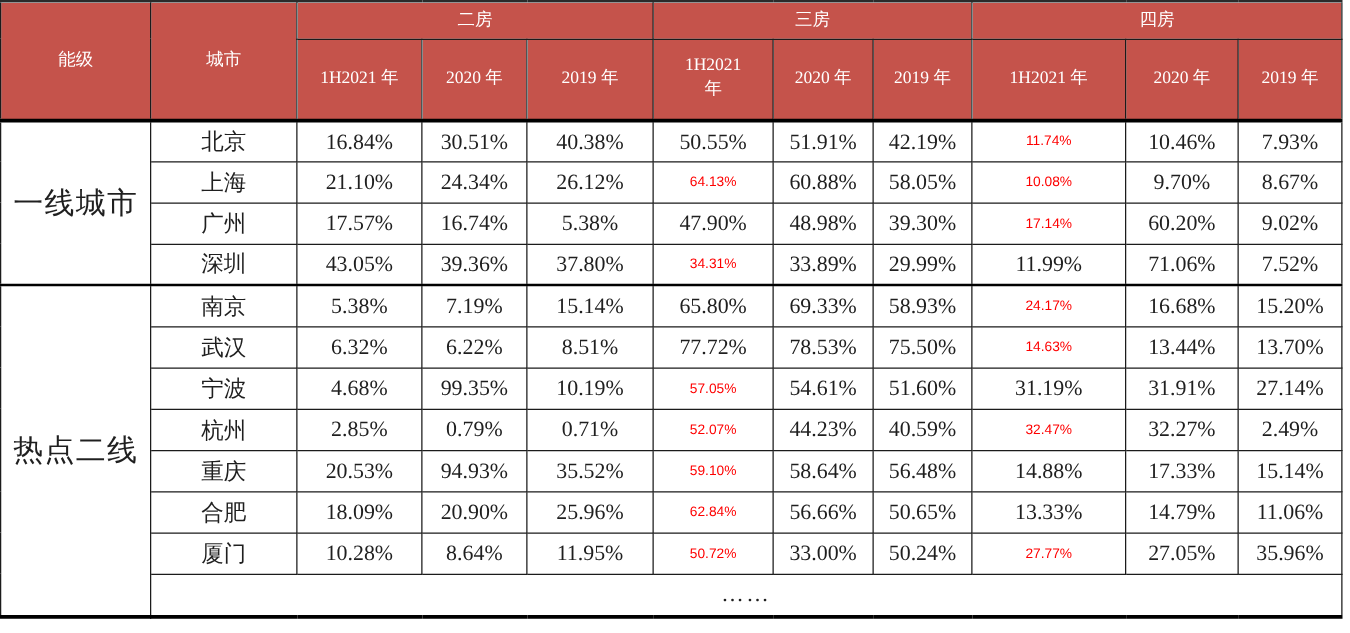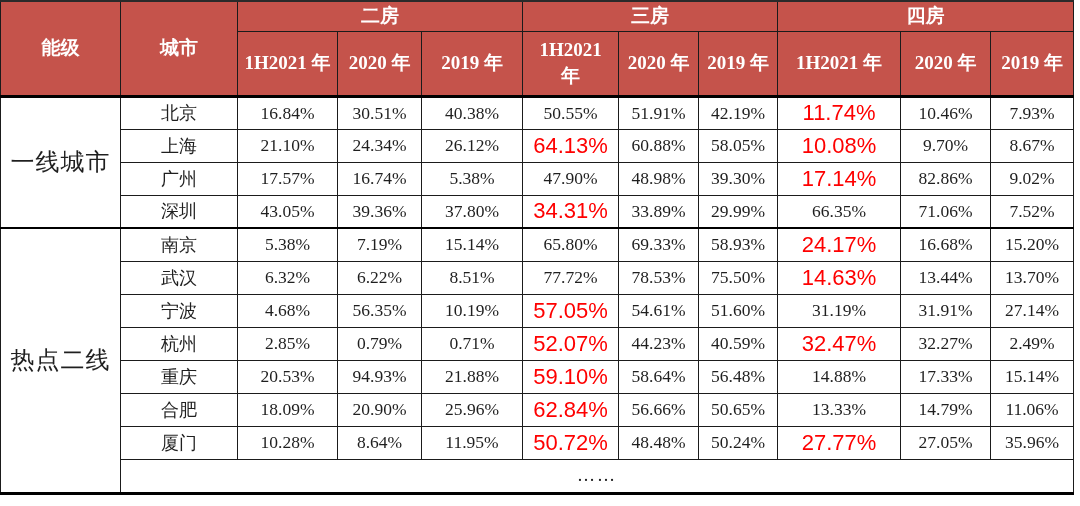--- a/index.html
+++ b/index.html
@@ -30,37 +30,37 @@
     border:1px solid var(--grid);
     text-align:center;
     vertical-align:middle;
     padding:0 2px;
     overflow:hidden;
   }
   thead{border-bottom:3px solid #000;}
   thead th{
     background:var(--header-bg);
     color:var(--header-text);
-    font-weight:bold;
-    font-size:19px;
+    font-weight:normal;
+    font-size:14px;
   }
   tr.group-header-row{height:30px;}
   tr.sub-header-row{height:65px;}
   .sub-th{white-space:pre-line;line-height:1.35;}
   
   th.dash-left{border-left:1px dashed #efdad6;}
   tbody td{font-size:17.5px;color:var(--body-text);}
   tbody tr{height:33px;}
   td.level-cell{font-size:24px;letter-spacing:1px;}
   td.city-cell{font-size:18px;}
   td.value-cell{font-family:"Liberation Serif","DejaVu Serif",serif;}
   td.value-cell.red{
     color:var(--highlight);
     font-family:"Liberation Sans","DejaVu Sans",sans-serif;
-    font-size:22px;
+    font-size:11px;
   }
   tr.group-sep{border-top:2px solid #000;}
   tr.ellipsis-row{height:34px;}
   td.ellipsis-cell{font-size:18px;letter-spacing:2px;}
 </style>
 </head>
 <body>
 
 <div class="page">
   <table class="report">
@@ -126,32 +126,32 @@
         </tr>
         <tr>
           <td class="city-cell">广州</td>
           <td class="value-cell">17.57%</td>
           <td class="value-cell">16.74%</td>
           <td class="value-cell">5.38%</td>
           <td class="value-cell">47.90%</td>
           <td class="value-cell">48.98%</td>
           <td class="value-cell">39.30%</td>
           <td class="value-cell red">17.14%</td>
-          <td class="value-cell">82.86%</td>
+          <td class="value-cell">60.20%</td>
           <td class="value-cell">9.02%</td>
         </tr>
         <tr>
           <td class="city-cell">深圳</td>
           <td class="value-cell">43.05%</td>
           <td class="value-cell">39.36%</td>
           <td class="value-cell">37.80%</td>
           <td class="value-cell red">34.31%</td>
           <td class="value-cell">33.89%</td>
           <td class="value-cell">29.99%</td>
-          <td class="value-cell">66.35%</td>
+          <td class="value-cell">11.99%</td>
           <td class="value-cell">71.06%</td>
           <td class="value-cell">7.52%</td>
         </tr>
         <tr class="group-sep">
           <td class="level-cell" rowspan="8">热点二线</td>
           <td class="city-cell">南京</td>
           <td class="value-cell">5.38%</td>
           <td class="value-cell">7.19%</td>
           <td class="value-cell">15.14%</td>
           <td class="value-cell">65.80%</td>
@@ -169,21 +169,21 @@
           <td class="value-cell">77.72%</td>
           <td class="value-cell">78.53%</td>
           <td class="value-cell">75.50%</td>
           <td class="value-cell red">14.63%</td>
           <td class="value-cell">13.44%</td>
           <td class="value-cell">13.70%</td>
         </tr>
         <tr>
           <td class="city-cell">宁波</td>
           <td class="value-cell">4.68%</td>
-          <td class="value-cell">56.35%</td>
+          <td class="value-cell">99.35%</td>
           <td class="value-cell">10.19%</td>
           <td class="value-cell red">57.05%</td>
           <td class="value-cell">54.61%</td>
           <td class="value-cell">51.60%</td>
           <td class="value-cell">31.19%</td>
           <td class="value-cell">31.91%</td>
           <td class="value-cell">27.14%</td>
         </tr>
         <tr>
           <td class="city-cell">杭州</td>
@@ -194,21 +194,21 @@
           <td class="value-cell">44.23%</td>
           <td class="value-cell">40.59%</td>
           <td class="value-cell red">32.47%</td>
           <td class="value-cell">32.27%</td>
           <td class="value-cell">2.49%</td>
         </tr>
         <tr>
           <td class="city-cell">重庆</td>
           <td class="value-cell">20.53%</td>
           <td class="value-cell">94.93%</td>
-          <td class="value-cell">21.88%</td>
+          <td class="value-cell">35.52%</td>
           <td class="value-cell red">59.10%</td>
           <td class="value-cell">58.64%</td>
           <td class="value-cell">56.48%</td>
           <td class="value-cell">14.88%</td>
           <td class="value-cell">17.33%</td>
           <td class="value-cell">15.14%</td>
         </tr>
         <tr>
           <td class="city-cell">合肥</td>
           <td class="value-cell">18.09%</td>
@@ -220,21 +220,21 @@
           <td class="value-cell">13.33%</td>
           <td class="value-cell">14.79%</td>
           <td class="value-cell">11.06%</td>
         </tr>
         <tr>
           <td class="city-cell">厦门</td>
           <td class="value-cell">10.28%</td>
           <td class="value-cell">8.64%</td>
           <td class="value-cell">11.95%</td>
           <td class="value-cell red">50.72%</td>
-          <td class="value-cell">48.48%</td>
+          <td class="value-cell">33.00%</td>
           <td class="value-cell">50.24%</td>
           <td class="value-cell red">27.77%</td>
           <td class="value-cell">27.05%</td>
           <td class="value-cell">35.96%</td>
         </tr>
         <tr class="ellipsis-row">
           <td colspan="10" class="ellipsis-cell">……</td>
         </tr>
       </tbody>
   </table>

